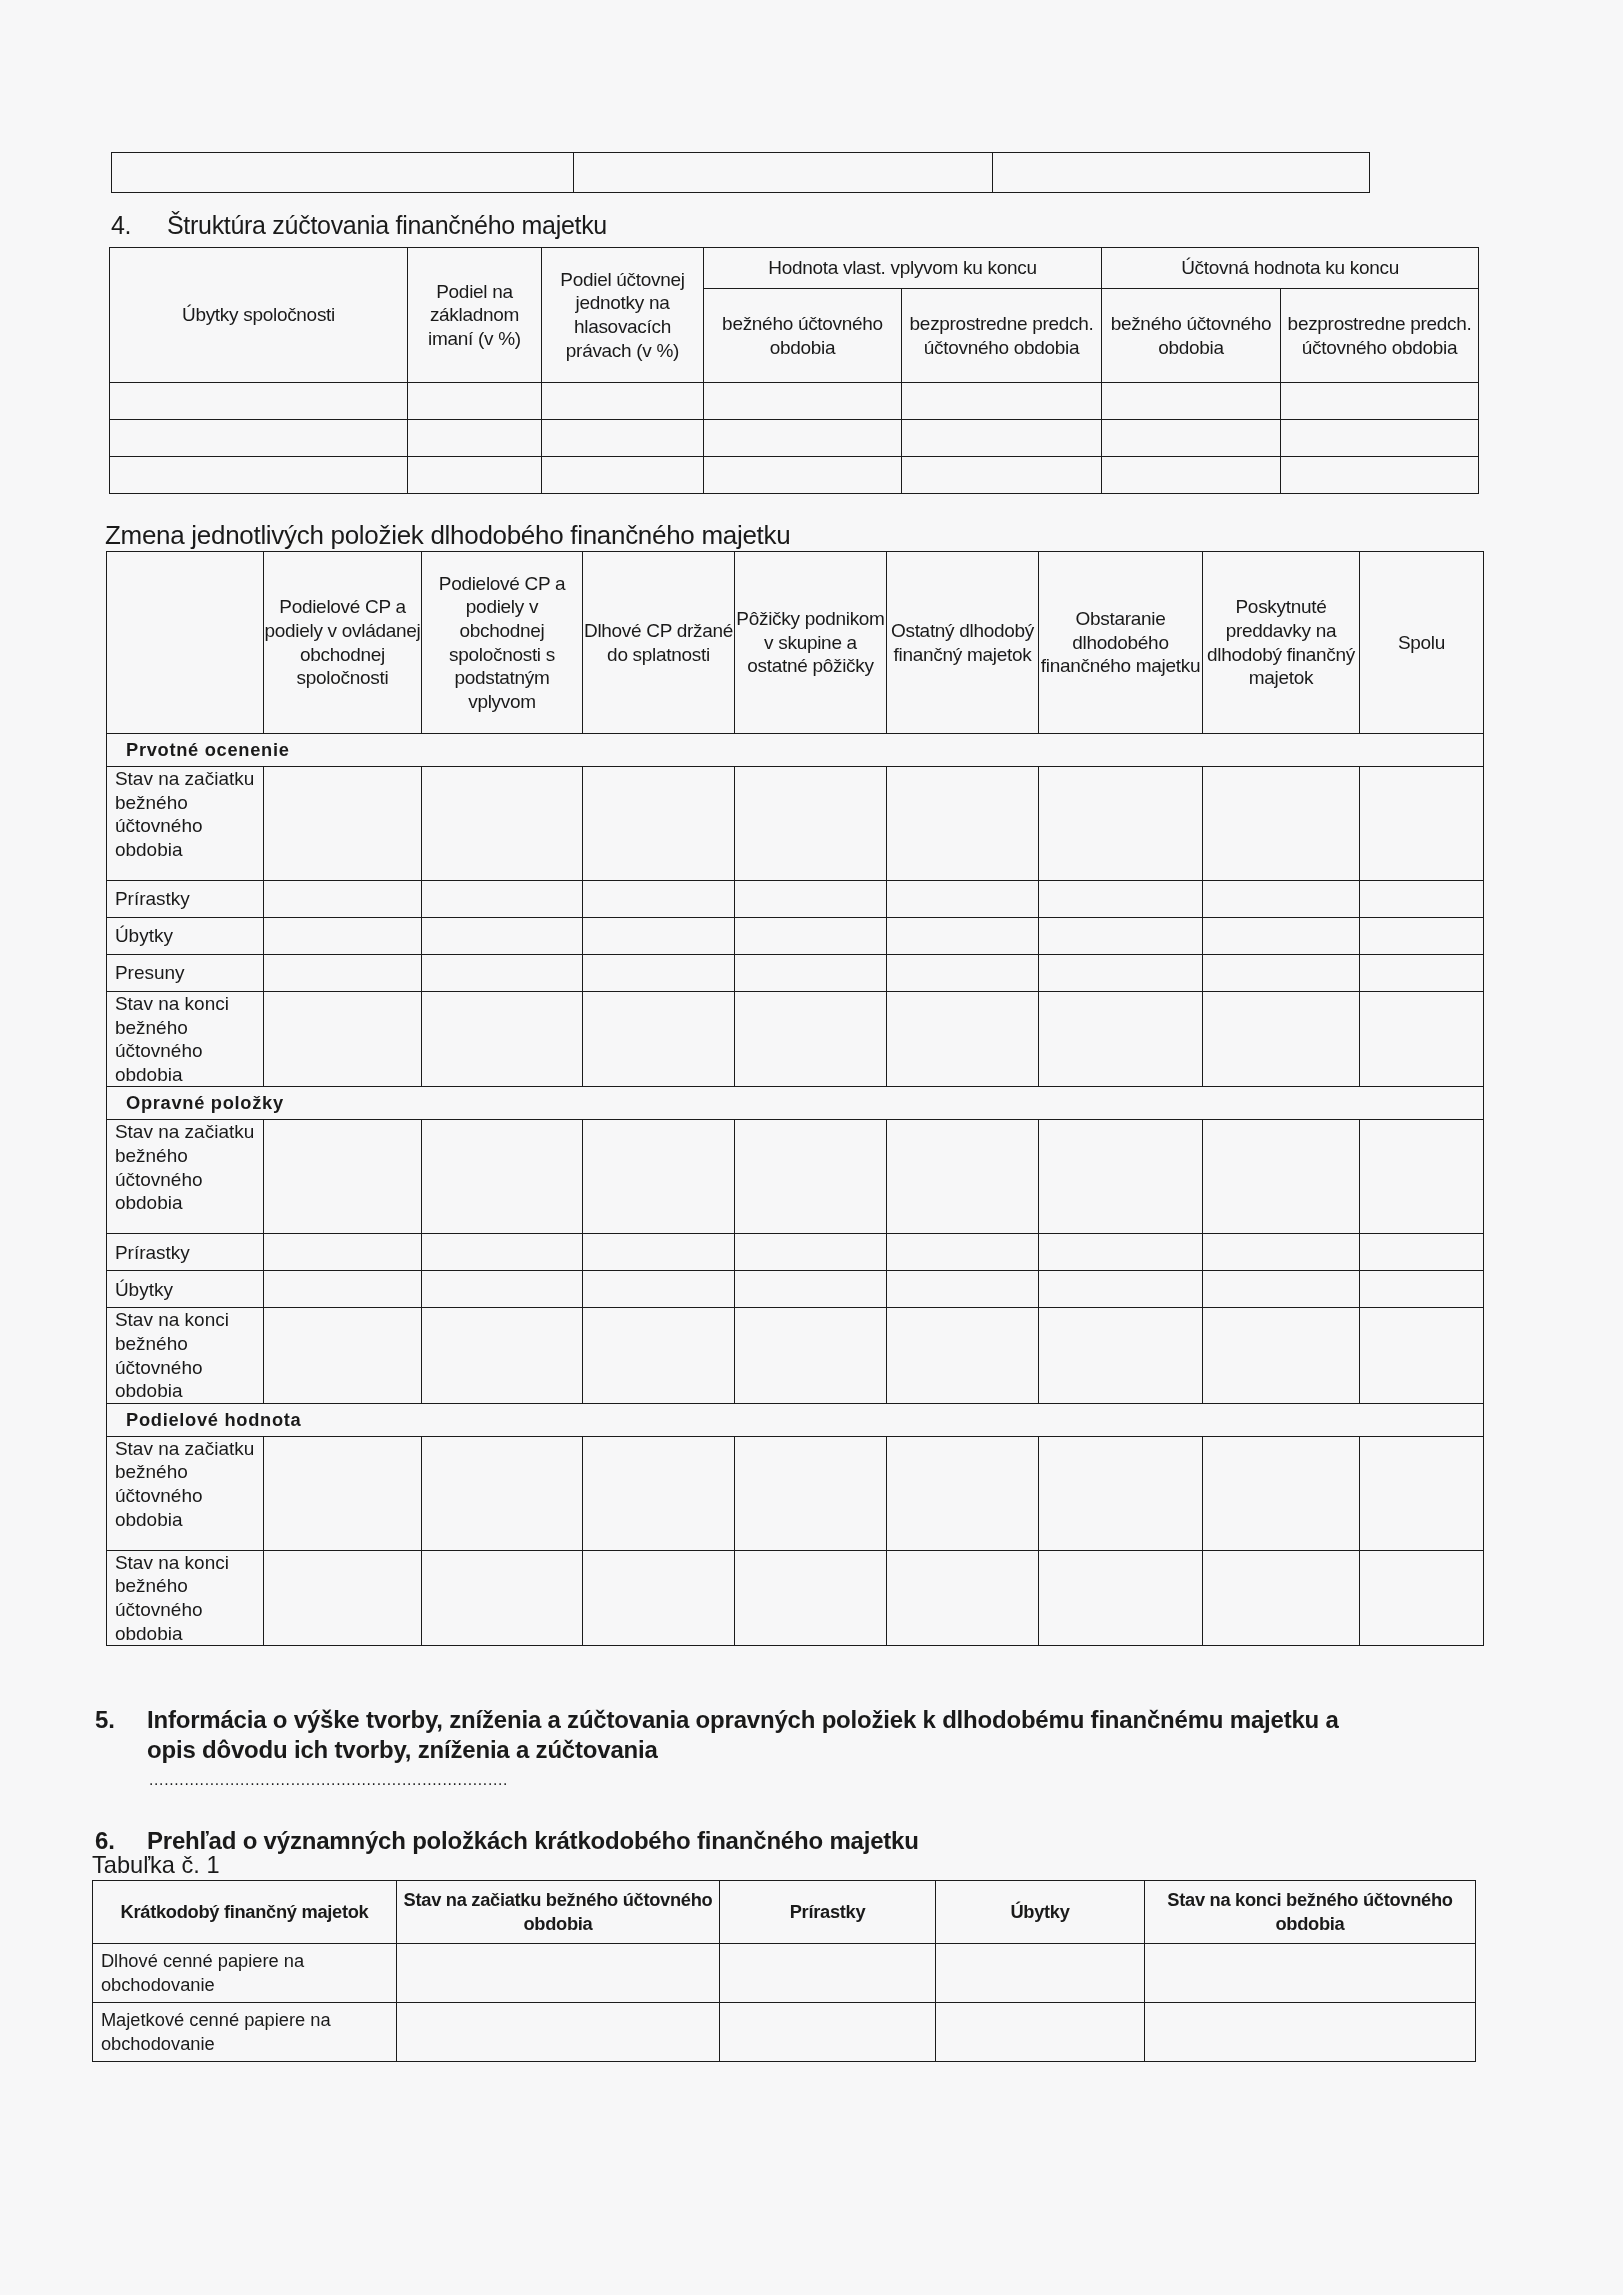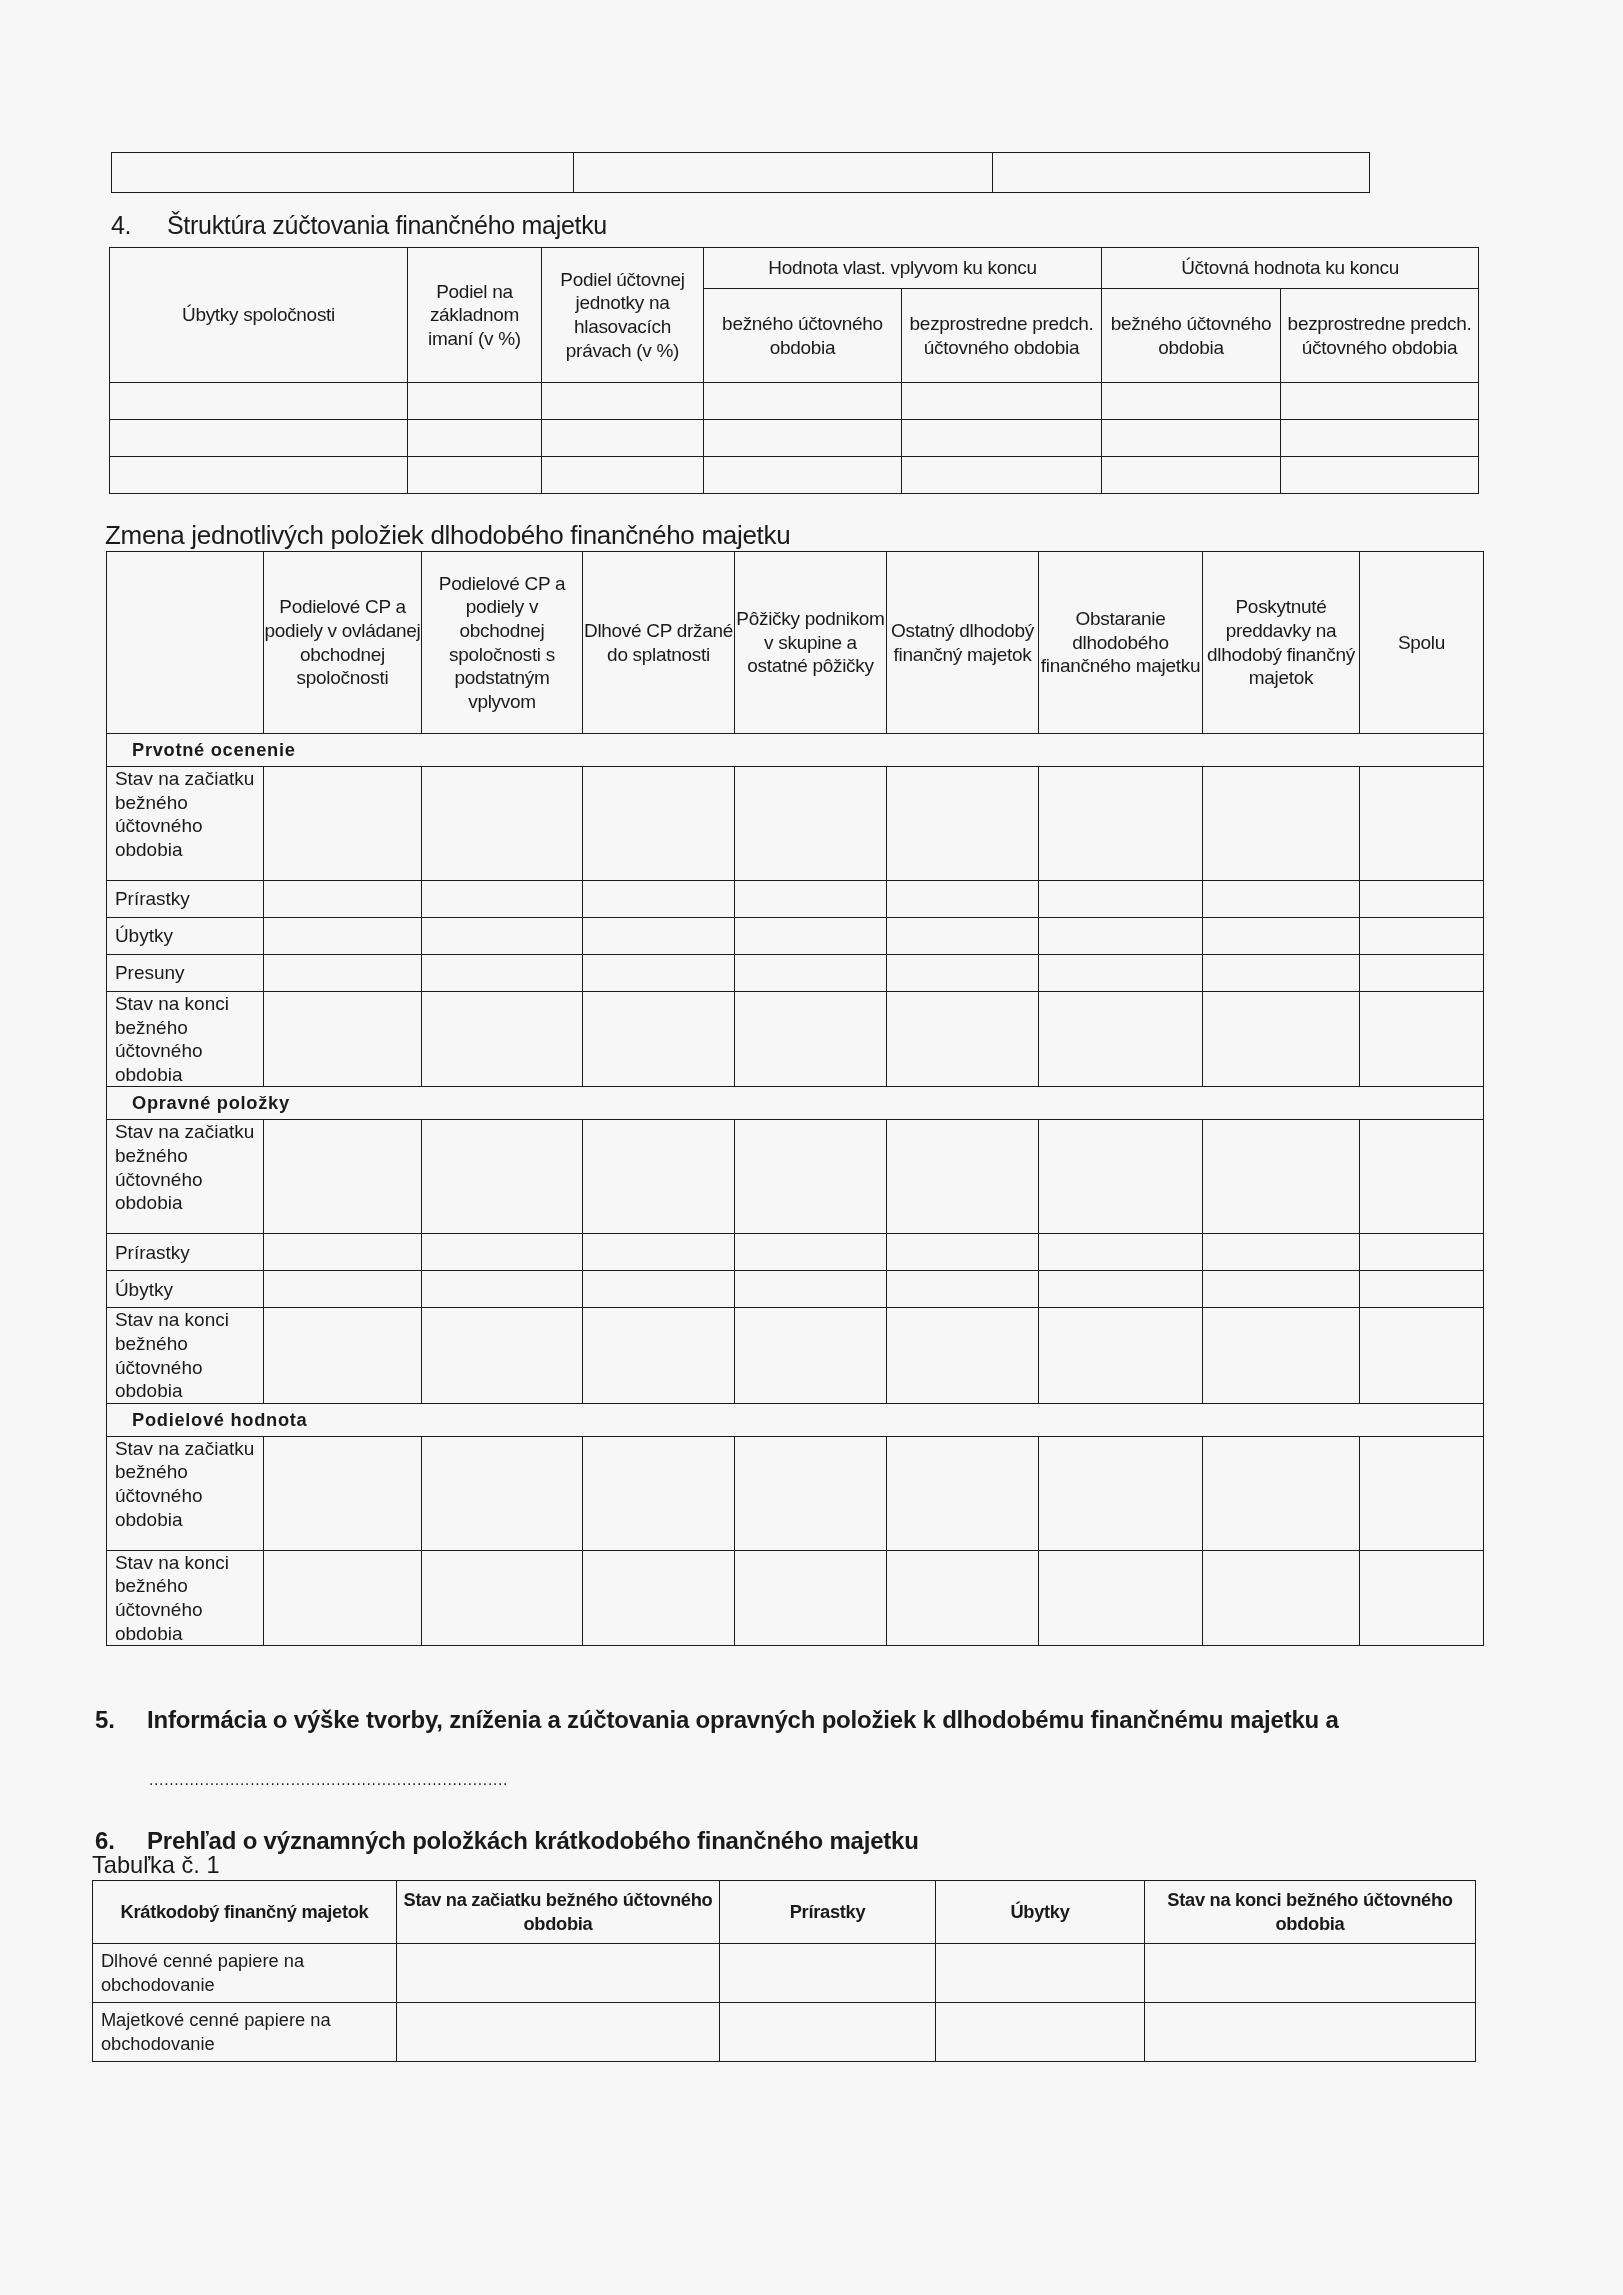--- a/index.html
+++ b/index.html
@@ -7,21 +7,21 @@
     width: 1623px; height: 2295px; position: relative;
     background: #f7f7f8; color: #1a1a1a;
     font-family: "Liberation Sans", sans-serif;
     overflow: hidden;
   }
   .abs { position: absolute; }
   table { border-collapse: collapse; table-layout: fixed; position: absolute; }
   td, th { border: 1.6px solid #1c1c1c; padding: 0; font-weight: normal; vertical-align: middle; text-align: center; }
   .hdr { font-size: 19px; line-height: 23.6px; letter-spacing: -0.3px; }
   .row-label { text-align: left; font-size: 19px; line-height: 23.6px; padding-left: 7.9px; vertical-align: top; }
-  .section-row td { text-align: left; font-weight: bold; font-size: 18.3px; padding-left: 25px; letter-spacing: 0.7px; }
+  .section-row td { text-align: left; font-weight: bold; font-size: 18.3px; padding-left: 19px; letter-spacing: 0.7px; }
   .heading { font-size: 25px; letter-spacing: -0.3px; }
   .heading-bold { font-size: 24px; font-weight: bold; letter-spacing: -0.2px; line-height: 30px; }
   .dots { font-size: 15.7px; letter-spacing: 0.7px; }
 </style>
 </head>
 <body>
 
 <table style="left:111px; top:152px; width:1258px; height:41px;">
   <colgroup>
       <col style="width:462px">
@@ -255,20 +255,21 @@
         <td></td>
   </tr>
 </tbody>
   </table>
 
 <div class="abs heading-bold" style="left:95px; top:1705px; width:1407px;">
   <div style="display:flex;">
     <span style="display:inline-block; width:52px; flex:none;">5.</span>
     <div>
       <div>Informácia o výške tvorby, zníženia a zúčtovania opravných položiek k dlhodobému finančnému majetku a</div>
+      <div>opis dôvodu ich tvorby, zníženia a zúčtovania</div>
     </div>
   </div>
 </div>
 <div class="abs dots" style="left:149px; top:1771px;">.......................................................................</div>
 
 <div class="abs heading-bold" style="left:95px; top:1826px;">
   <span style="display:inline-block; width:52px;">6.</span><span>Prehľad o významných položkách krátkodobého finančného majetku</span>
 </div>
 <div class="abs" style="left:92px; top:1852px; font-size:23.6px;">Tabuľka č. 1</div>
 

